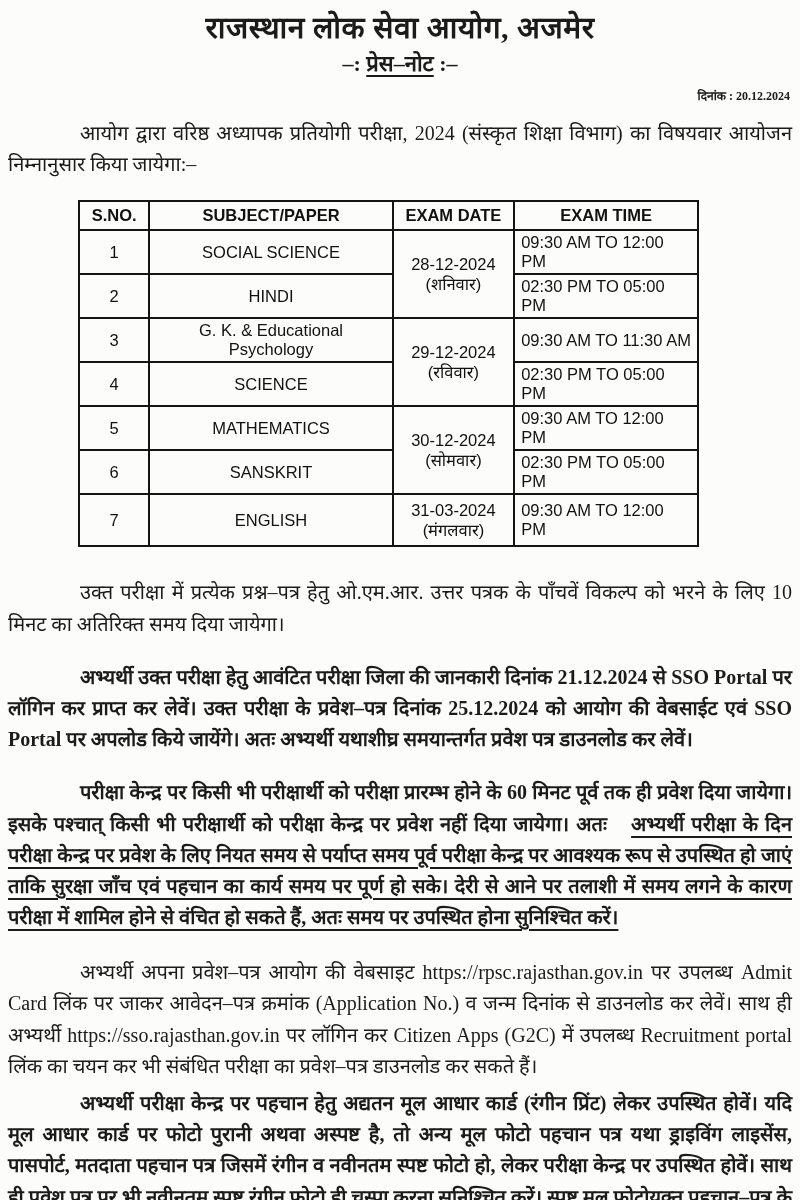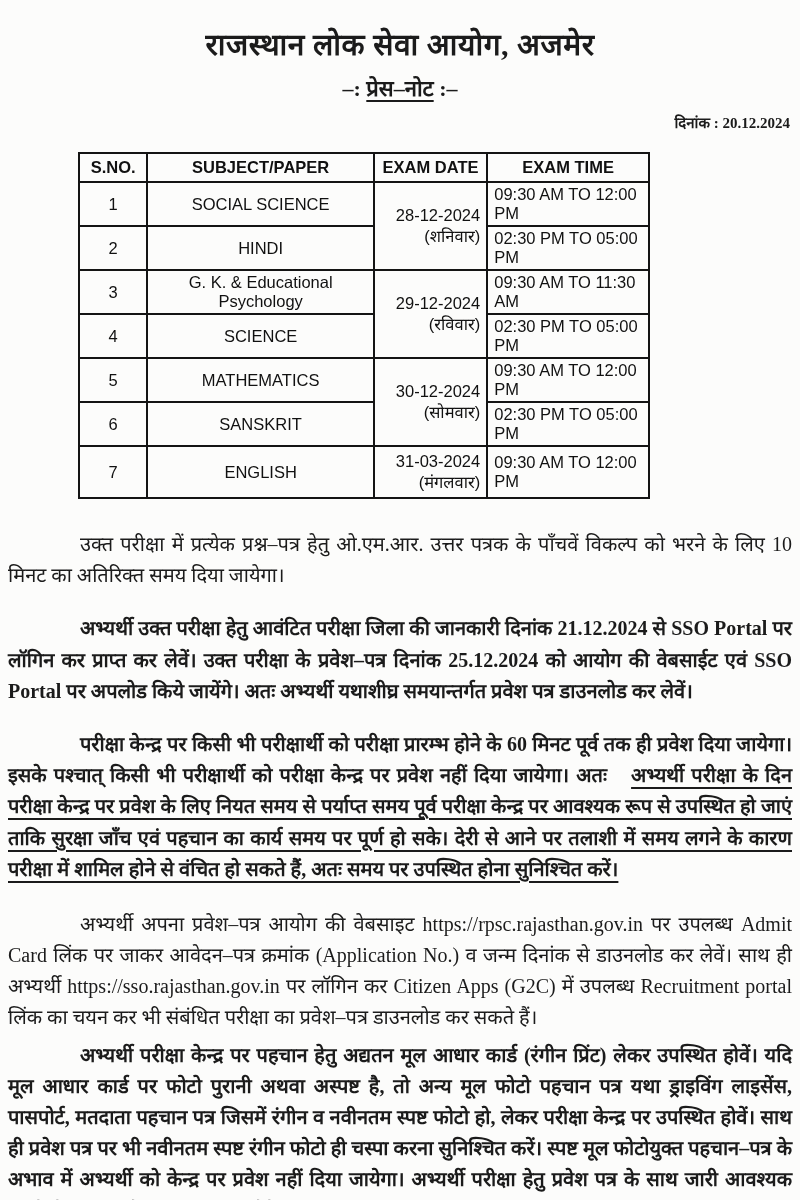--- a/index.html
+++ b/index.html
@@ -8,43 +8,42 @@
     width: 800px;
     height: 1200px;
     background: #fcfcfb;
     color: #1b1b1b;
     font-family: "Liberation Serif", "DejaVu Serif", serif;
     overflow: hidden;
   }
   .page {
     width: 800px;
     height: 1200px;
-    padding: 19px 8px 0 8px;
+    padding: 2px 8px 0 8px;
   }
   .title {
     text-align: center;
     font-size: 30px;
     font-weight: bold;
     letter-spacing: 0.5px;
     margin-top: 4px;
   }
   .subtitle {
     text-align: center;
     font-size: 22px;
     font-weight: bold;
-    margin-top: 8px;
   }
   .subtitle .u {
     text-decoration: underline;
     text-decoration-thickness: 2px;
     text-underline-offset: 4px;
   }
   .dateline {
     text-align: right;
-    font-size: 15px;
+    font-size: 12px;
     font-weight: bold;
     margin-top: 10px;
     padding-right: 2px;
   }
   p.body-para {
     font-size: 20px;
     line-height: 1.56;
     text-align: justify;
     text-indent: 72px;
     margin-top: 14px;
@@ -52,52 +51,53 @@
   p.bold { font-weight: bold; }
   .ul-part {
     text-decoration: underline;
     text-decoration-thickness: 2px;
     text-underline-offset: 5px;
     margin-left: 17px;
   }
   table.schedule {
     border-collapse: collapse;
     margin: 20px 0 4px 70px;
-    width: 572px;
+    width: 621px;
     font-family: "Liberation Sans", "DejaVu Sans", sans-serif;
     font-size: 16.5px;
     color: #111;
   }
   table.schedule th, table.schedule td {
     border: 2px solid #141414;
     padding: 2px 6px;
   }
   table.schedule th {
     font-weight: bold;
     text-align: center;
     height: 29px;
   }
   table.schedule td { height: 27px; }
   td.c-sno   { width: 74px;  text-align: center; }
   td.c-subj  { width: 272px; text-align: center; padding-left: 10px; }
-  td.c-date  { width: 136px; text-align: right; line-height: 1.25; margin-top: 32px; }
+  td.c-date  { width: 136px; text-align: center; line-height: 1.25; margin-top: 32px; }
   td.c-time  { width: 222px; }
   tr.tall td { height: 52px; }
 </style>
 </head>
 <body>
 
 <div class="page">
 
   <h1 class="title">राजस्थान लोक सेवा आयोग, अजमेर</h1>
 
   <div class="subtitle"><span>–: </span><span class="u">प्रेस–नोट</span><span> :–</span></div>
 
   <div class="dateline"><span>दिनांक : </span><span>20.12.2024</span></div>
 
+  <p class="body-para">आयोग द्वारा वरिष्ठ अध्यापक प्रतियोगी परीक्षा, 2024 (संस्कृत शिक्षा विभाग) का विषयवार आयोजन निम्नानुसार किया जायेगा:–</p>
 
   <table class="schedule">
     <thead>
       <tr>
         <th>S.NO.</th>
         <th>SUBJECT/PAPER</th>
         <th>EXAM DATE</th>
         <th>EXAM TIME</th>
       </tr>
     </thead>

